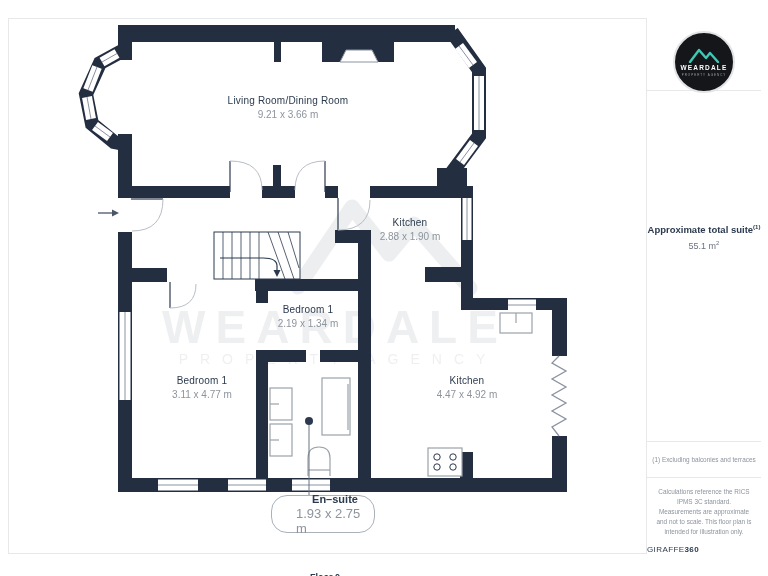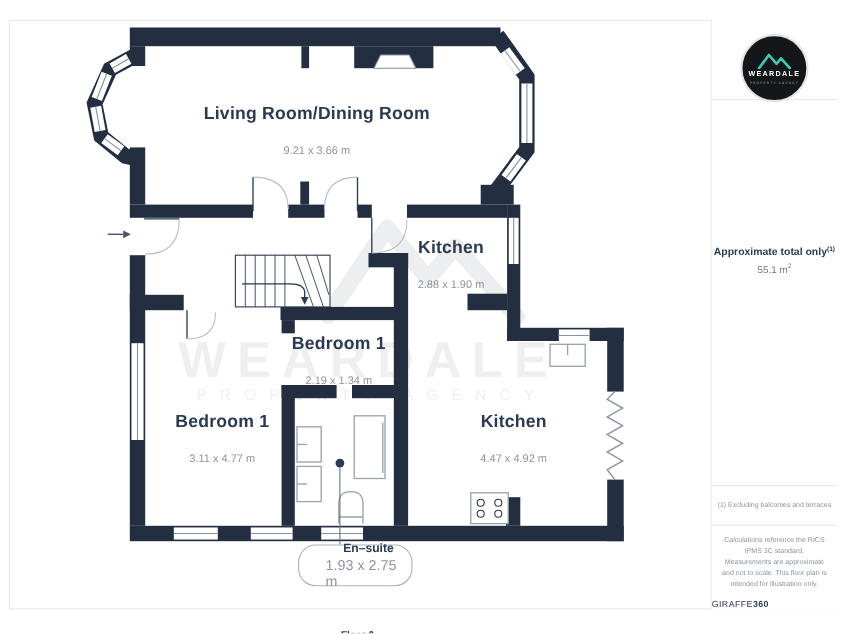--- a/index.html
+++ b/index.html
@@ -7,22 +7,22 @@
          font-family:"Liberation Sans",sans-serif;}
   .card{position:absolute;left:8px;top:18px;width:753px;height:536px;
         border:1px solid #e6e8ea;background:#fff;box-sizing:border-box;}
   
   .plan-layer{position:absolute;left:0;top:0;width:645px;height:576px;pointer-events:none;}
   .wm-word{position:absolute;left:335px;top:300px;transform:translateX(-50%);
            font-size:46px;font-weight:bold;letter-spacing:10px;color:rgba(36,48,66,0.08);white-space:nowrap;}
   .wm-sub{position:absolute;left:338px;top:351px;transform:translateX(-50%);
           font-size:14px;letter-spacing:12px;color:rgba(36,48,66,0.08);white-space:nowrap;}
   .room-label{position:absolute;transform:translateX(-50%);text-align:center;white-space:nowrap;}
-  .room-label .rname{font-size:16px;font-weight:bold;color:#2b3a4e;letter-spacing:0.2px;}
-  .room-label .rdims{font-size:10px;color:#8d949d;margin-top:19px;}
+  .room-label .rname{font-size:10px;font-weight:normal;color:#2b3a4e;letter-spacing:0.2px;}
+  .room-label .rdims{font-size:10px;color:#8d949d;margin-top:3px;}
   .ensuite-box{position:absolute;left:271px;top:495px;width:78px;height:36px;
                background:#fff;border:1px solid #aab1b9;border-radius:16px;
                display:flex;flex-direction:column;align-items:center;justify-content:center;padding-left:24px;}
   .ensuite-box .rname{font-size:11px;font-weight:bold;color:#2b3a4e;}
   .ensuite-box .rdims{font-size:13px;color:#8d949d;margin-top:1px;}
   .floor-label{position:absolute;left:325px;top:572px;transform:translateX(-50%);
                font-size:9px;font-weight:bold;color:#2b3a4e;}
   
   .sidebar{position:absolute;left:646px;top:18px;width:115px;height:536px;background:#fff;
            border-left:1px solid #e6e8ea;box-sizing:border-box;}
@@ -231,21 +231,21 @@
       <div class="logo-circle">
         <svg width="34" height="16" viewBox="0 0 34 16">
           <polyline points="3,15 12,3 19,11 23,6 31,15" fill="none" stroke="#3ec9b7" stroke-width="2.4" stroke-linejoin="round" stroke-linecap="round"></polyline>
         </svg>
         <div class="logo-brand">WEARDALE</div>
         <div class="logo-tag">PROPERTY AGENCY</div>
       </div>
     </div>
 
     <div class="area-block">
-      <div class="area-title"><span>Approximate total only</span><sup>(1)</sup></div>
+      <div class="area-title"><span>Approximate total suite</span><sup>(1)</sup></div>
       <div class="area-value"><span>55.1 m</span><sup>2</sup></div>
     </div>
 
     <div class="footnote-block">
       <div class="footnote">(1) Excluding balconies and terraces</div>
     </div>
 
     <div class="disclaimer-block">
       <div class="disclaimer">Calculations reference the RICS IPMS 3C standard. Measurements are approximate and not to scale. This floor plan is intended for illustration only.</div>
       <div class="giraffe"><span>GIRAFFE</span><b>360</b></div>

